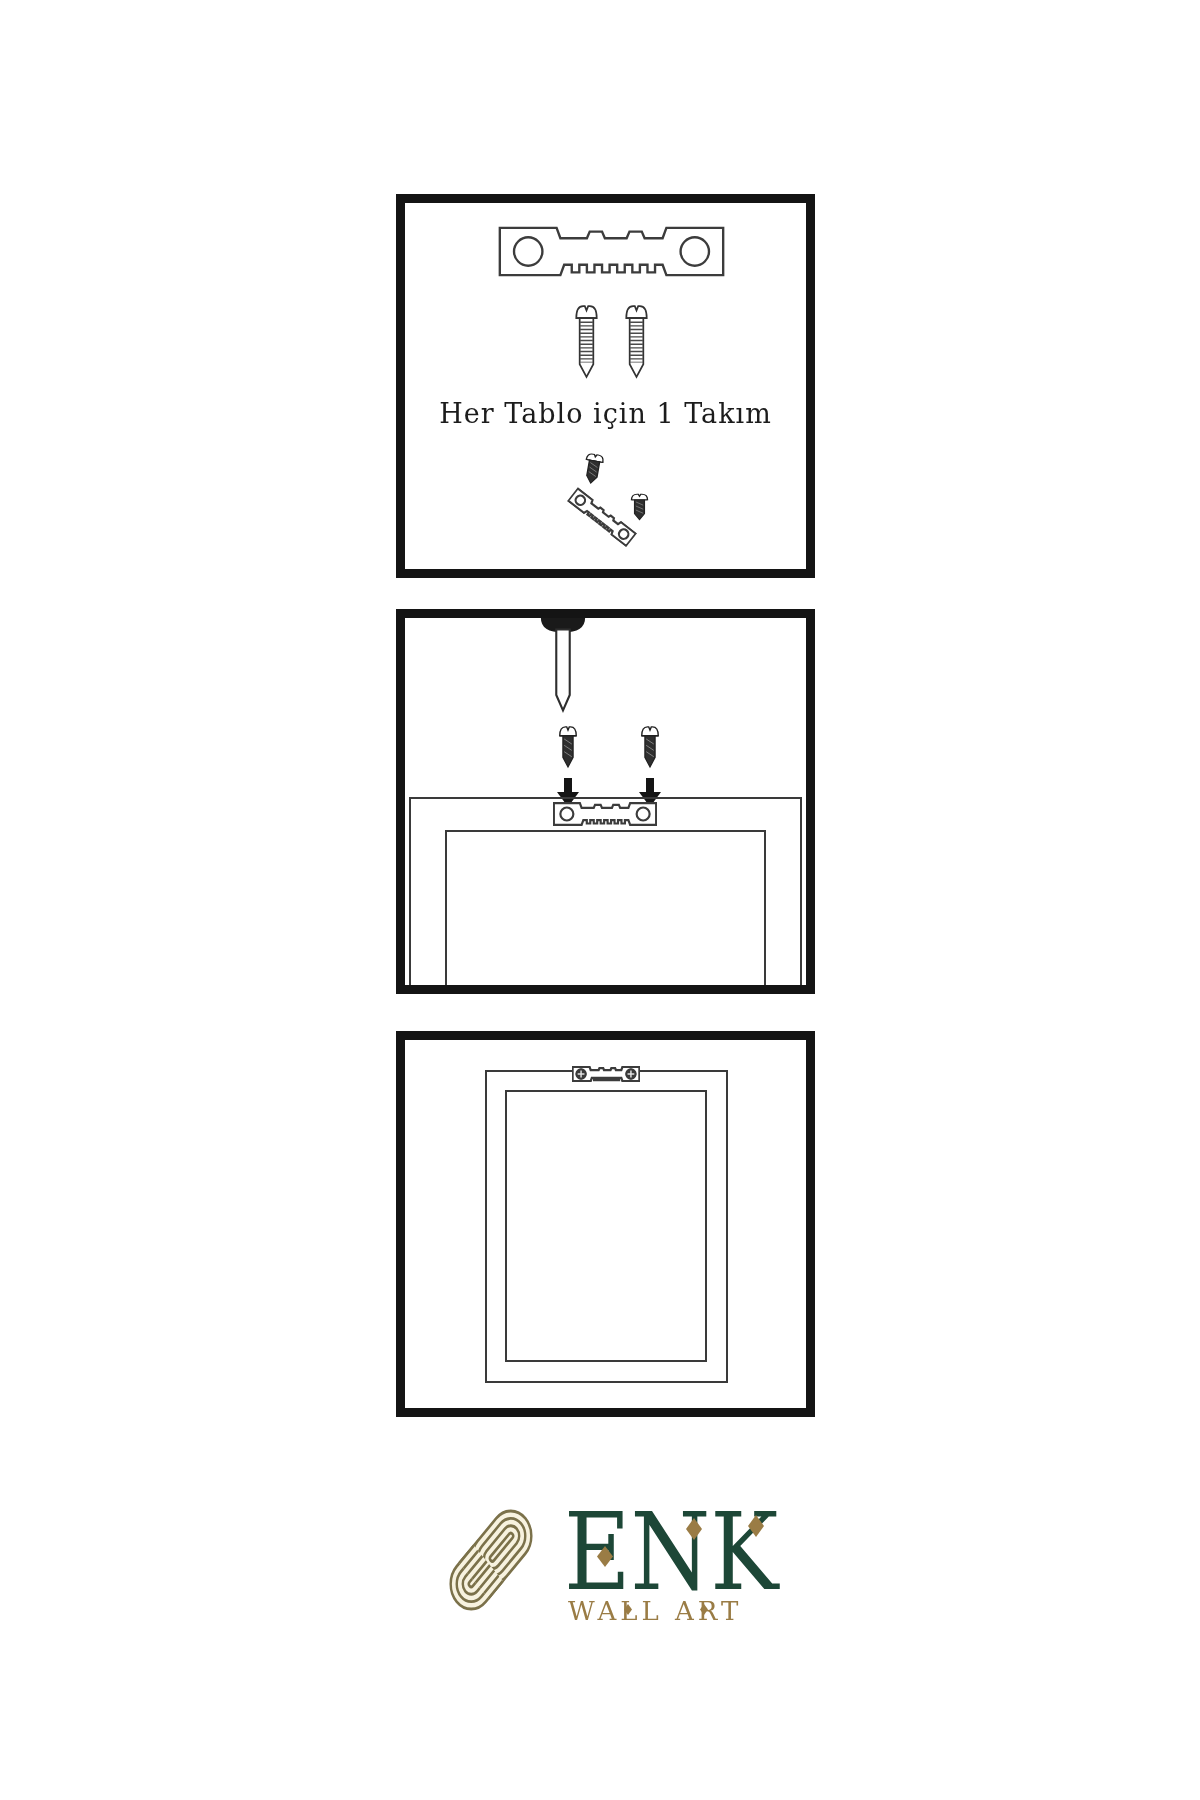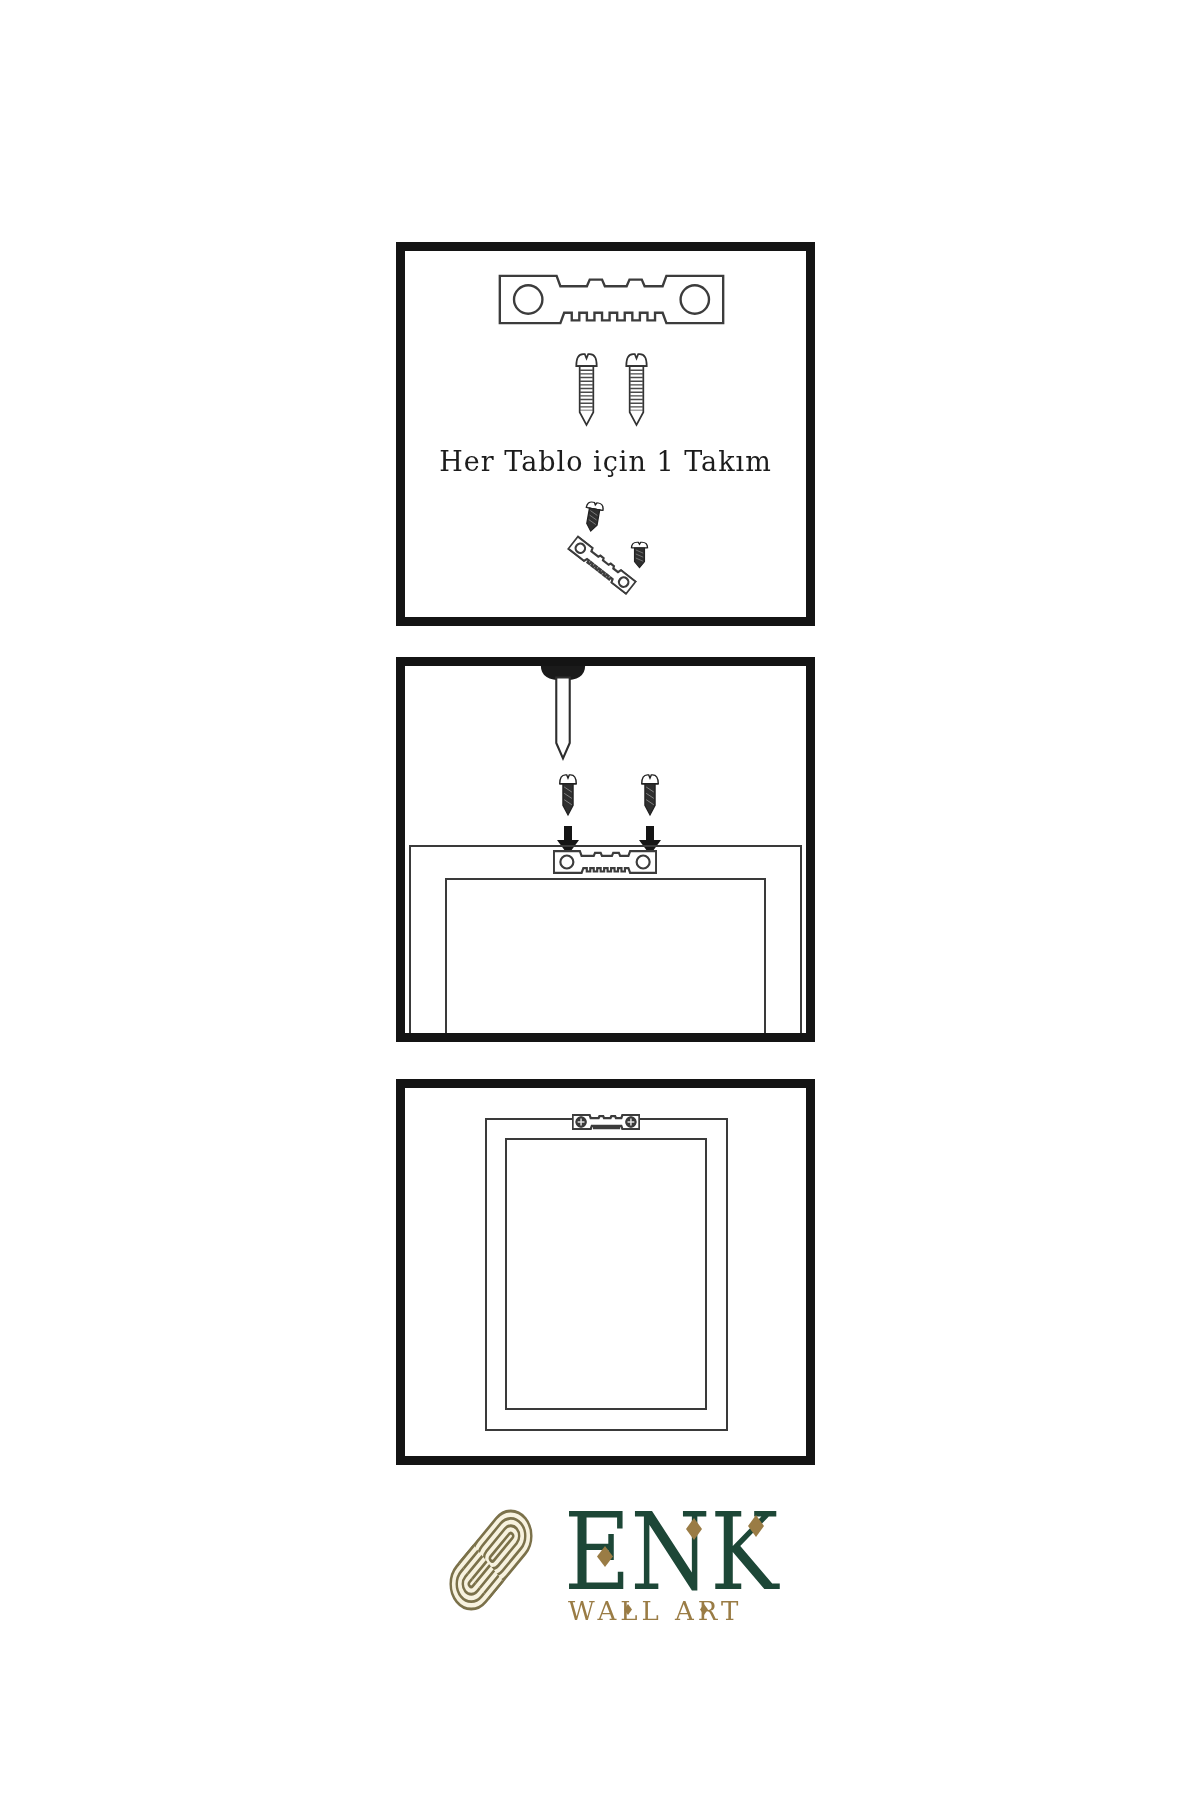--- a/index.html
+++ b/index.html
@@ -1,20 +1,20 @@
 <!DOCTYPE html>
 <html><head>
 <meta charset="utf-8">
 <style>
   html,body{margin:0;padding:0;background:#ffffff;}
   .stage{position:relative;width:1200px;height:1800px;background:#ffffff;overflow:hidden;
          font-family:"DejaVu Serif", "Liberation Serif", serif;}
   .abs{position:absolute;}
   .panel{position:absolute;left:396px;width:419px;box-sizing:border-box;
-         border:9px solid #141414;background:#ffffff;margin-top:48px;}
+         border:9px solid #141414;background:#ffffff;}
   #panel-kit{top:194px;height:384px;}
   #panel-mounting{top:609px;height:385px;overflow:hidden;}
   #panel-hung{top:1031px;height:386px;overflow:hidden;}
 
   
   svg.hanger{fill:#ffffff;stroke:#3c3c3c;}
   svg.hanger.big{stroke-width:2.5;}
   svg.hanger.mid{stroke-width:5;}
   svg.hanger.small{stroke-width:8;}
   svg.hanger.tilt{stroke-width:7;}

